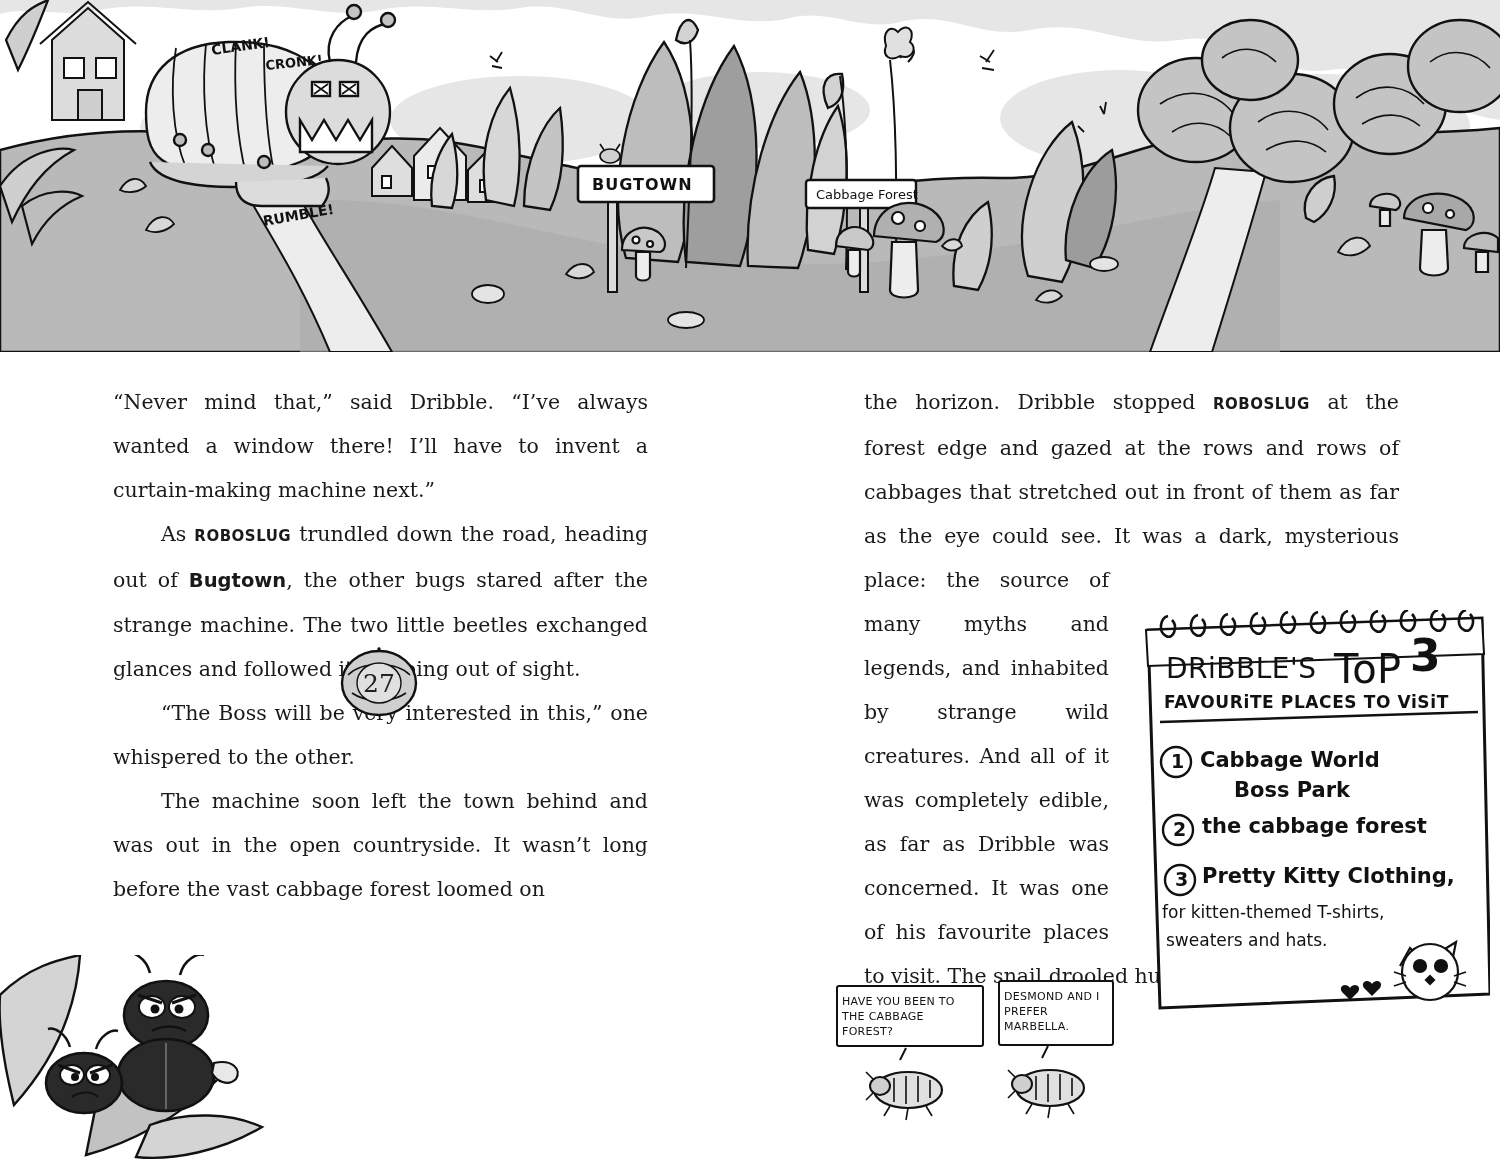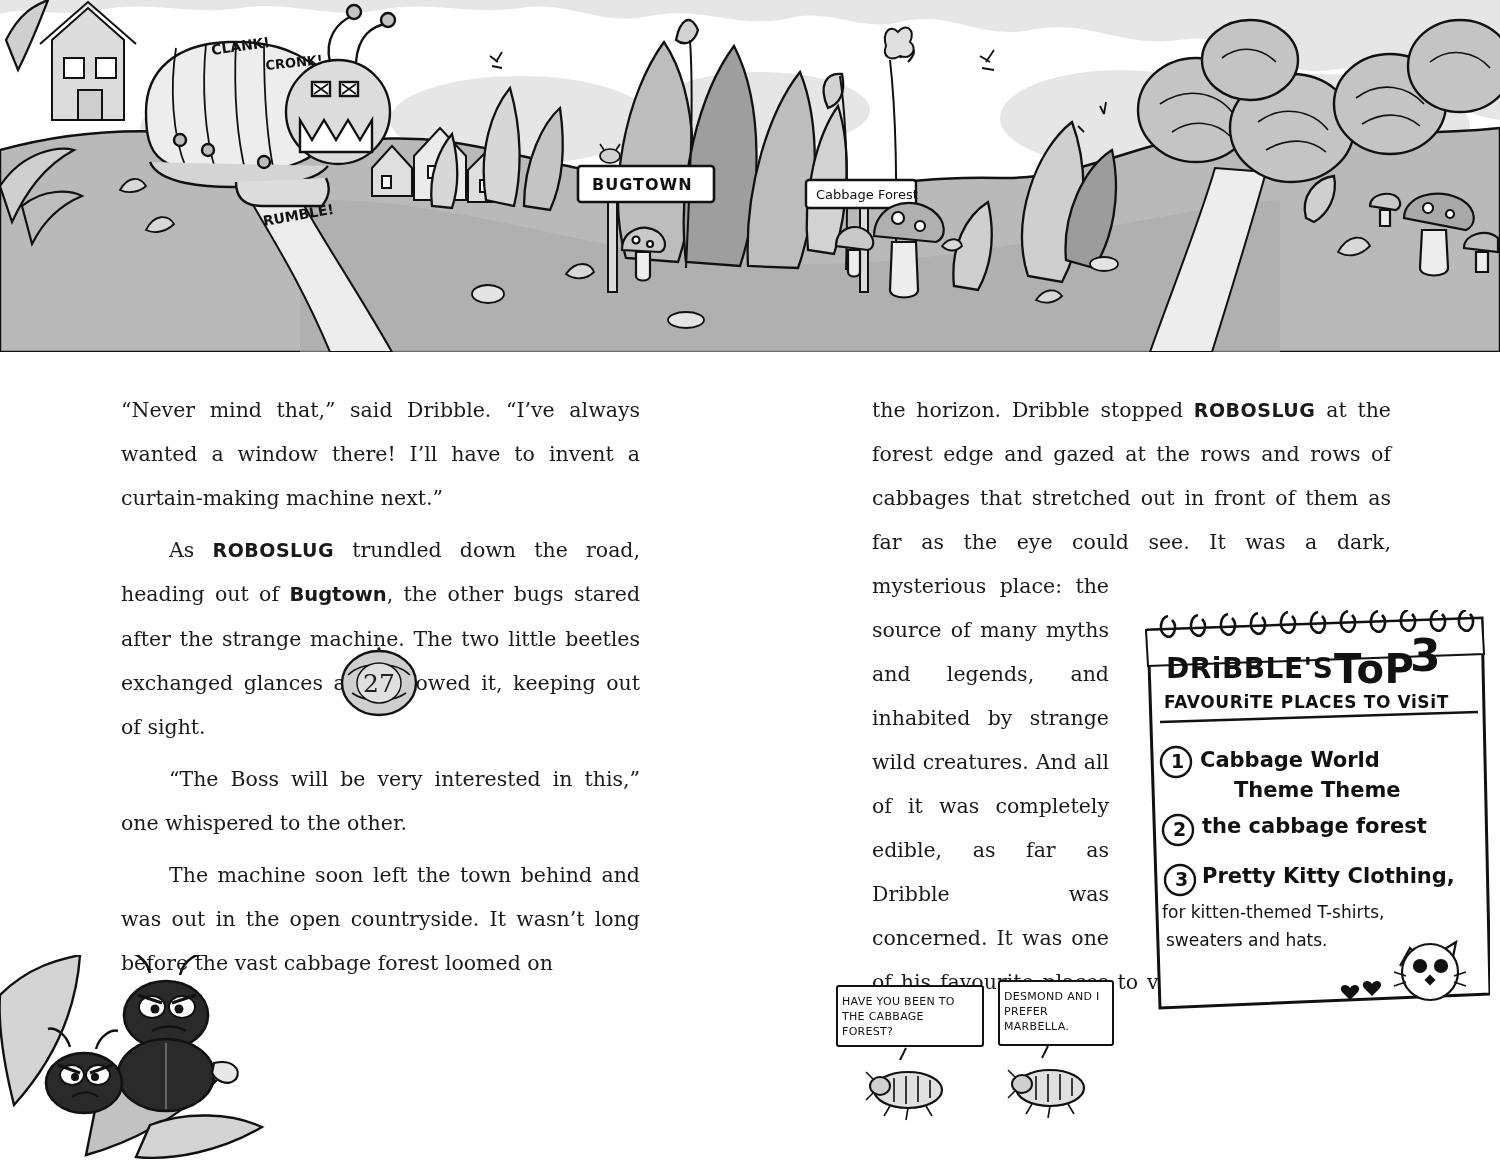--- a/index.html
+++ b/index.html
@@ -40,27 +40,27 @@
     top: 28px;
     width: 535px;
     font-size: 20.5px;
     line-height: 44px;
     color: #1a1a1a;
     text-align: justify;
     font-family: "DejaVu Serif", serif;
   }
   .col-left { left: 113px; }
   .col-right { left: 864px; }
-  .col p { margin: 8px; }
+  .col p { margin: 0; }
   .col p.indent { text-indent: 48px; }
   .kw {
     font-family: "DejaVu Sans", sans-serif;
     font-weight: bold;
     letter-spacing: 0.5px;
-    font-size: 19px;
+    font-size: 15px;
   }
   .kw-sm {
     font-family: "DejaVu Sans", sans-serif;
     font-weight: bold;
     font-size: 19.5px;
   }
   .shape-spacer {
     float: right;
     clear: right;
     width: 300px;
@@ -99,21 +99,21 @@
   }
   .np-text {
     position: absolute;
     font-family: "DejaVu Sans", sans-serif;
     color: #111;
     white-space: nowrap;
   }
   .np-title1 {
     left: 28px; top: 42px;
     font-size: 28px;
-    font-weight: bold;
+    font-weight: normal;
     letter-spacing: 0.5px;
   }
   .np-title-big {
     left: 218px; top: 26px;
     font-size: 44px;
     font-weight: bold;
   }
   .np-sub {
     left: 26px; top: 82px;
     font-size: 17px;
@@ -433,21 +433,21 @@
       </g>
     </svg>
 
     <div class="np-text np-title1">DRiBBLE'S</div>
     <div class="np-text np-title1" style="left:196px; top:36px; font-size:40px;">ToP</div>
     <div class="np-text np-title-big" style="left:272px; top:20px;">3</div>
     <div class="np-text np-sub">FAVOURiTE PLACES TO ViSiT</div>
 
     <div class="np-text" style="left:33px; top:140px; font-size:19px; font-weight:bold;">1</div>
     <div class="np-text np-item" style="left:62px; top:138px;">Cabbage World</div>
-    <div class="np-text np-item" style="left:96px; top:168px;">Theme Theme</div>
+    <div class="np-text np-item" style="left:96px; top:168px;">Boss Park</div>
 
     <div class="np-text" style="left:35px; top:208px; font-size:19px; font-weight:bold;">2</div>
     <div class="np-text np-item" style="left:64px; top:204px;">the cabbage forest</div>
 
     <div class="np-text" style="left:37px; top:258px; font-size:19px; font-weight:bold;">3</div>
     <div class="np-text np-item" style="left:64px; top:254px;">Pretty Kitty Clothing,</div>
     <div class="np-text np-small" style="left:24px; top:292px;">for kitten-themed T-shirts,</div>
     <div class="np-text np-small" style="left:28px; top:320px;">sweaters and hats.</div>
   </div>
 

